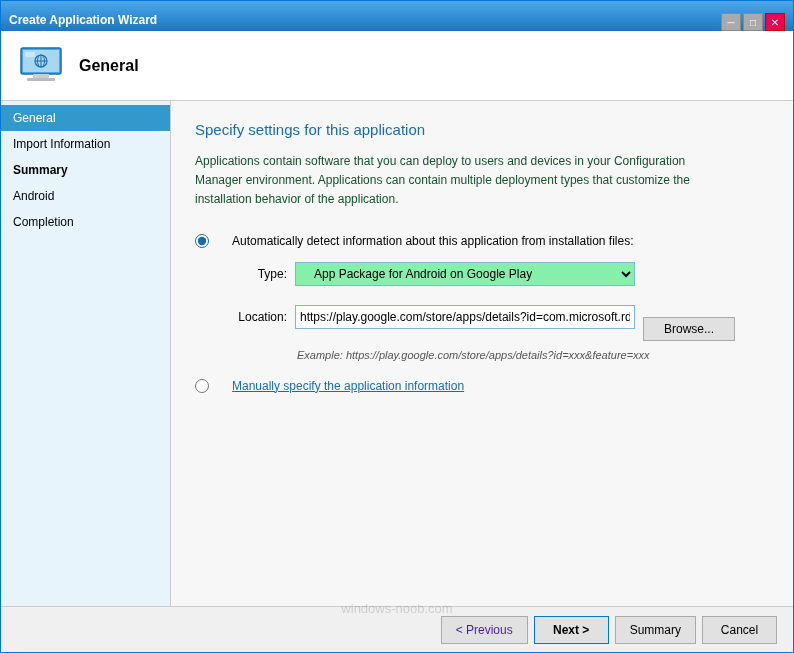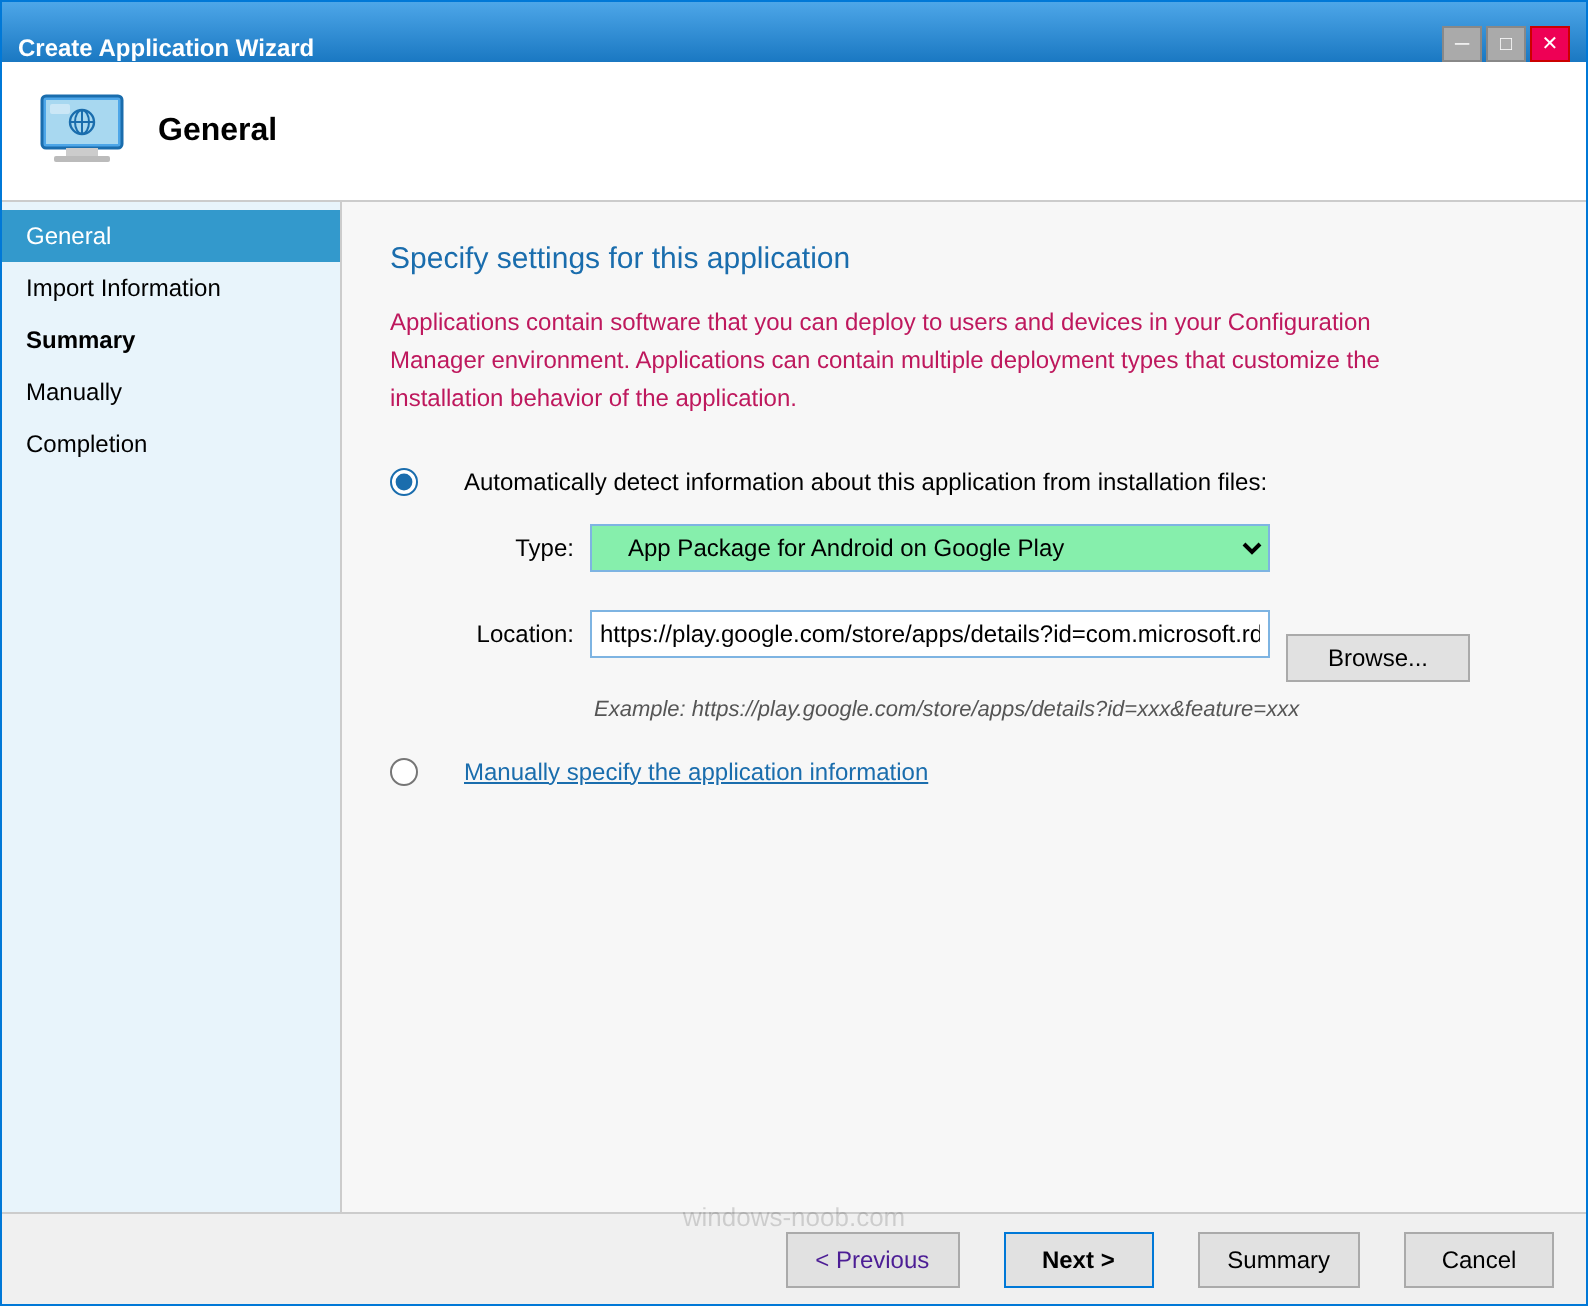--- a/index.html
+++ b/index.html
@@ -20,23 +20,23 @@
       background: #f0f0f0;
       border: 1px solid #0078d7;
       display: flex;
       flex-direction: column;
       box-shadow: 2px 2px 8px rgba(0,0,0,0.4);
     }
     .title-bar {
       background: linear-gradient(to bottom, #4da6e8, #1a78c2);
       height: 30px;
       display: flex;
-      align-items: flex-end;
+      align-items: flex-start;
       justify-content: space-between;
-      padding: 0 8px;
+      padding: 12px 8px;
       color: white;
       font-size: 12px;
       font-weight: bold;
     }
     .title-bar-controls {
       display: flex;
       gap: 2px;
     }
     .title-bar-btn {
       width: 20px;
@@ -109,21 +109,21 @@
       overflow-y: auto;
     }
     .main-title {
       font-size: 15px;
       color: #1a6dad;
       font-weight: normal;
       margin-bottom: 14px;
     }
     .description-text {
       font-size: 12px;
-      color: #be185d;
+      color: #14532d;
       line-height: 1.6;
       margin-bottom: 24px;
       max-width: 520px;
     }
     .radio-section {
       margin-bottom: 18px;
     }
     .radio-row {
       display: flex;
       align-items: center;
@@ -187,21 +187,21 @@
       cursor: pointer;
     }
     .footer {
       background: #f0f0f0;
       border-top: 1px solid #ccc;
       height: 46px;
       display: flex;
       align-items: center;
       justify-content: flex-end;
       padding: 0 16px;
-      gap: 22px;
+      gap: 6px;
     }
     .footer-btn {
       height: 28px;
       padding: 0 14px;
       font-size: 12px;
       border: 1px solid #aaa;
       background: #e1e1e1;
       cursor: pointer;
       min-width: 75px;
     }
@@ -273,21 +273,21 @@
       <div class="sidebar-item active">
         <span>General</span>
       </div>
       <div class="sidebar-item sub">
         <span>Import Information</span>
       </div>
       <div class="sidebar-item bold-item">
         <span>Summary</span>
       </div>
       <div class="sidebar-item">
-        <span>Manually</span>
+        <span>Android</span>
       </div>
       <div class="sidebar-item">
         <span>Completion</span>
       </div>
     </div>
 
     <div class="main-content">
       <div class="main-title">Specify settings for this application</div>
       <div class="description-text">Applications contain software that you can deploy to users and devices in your Configuration Manager environment. Applications can contain multiple deployment types that customize the installation behavior of the application.</div>
 

